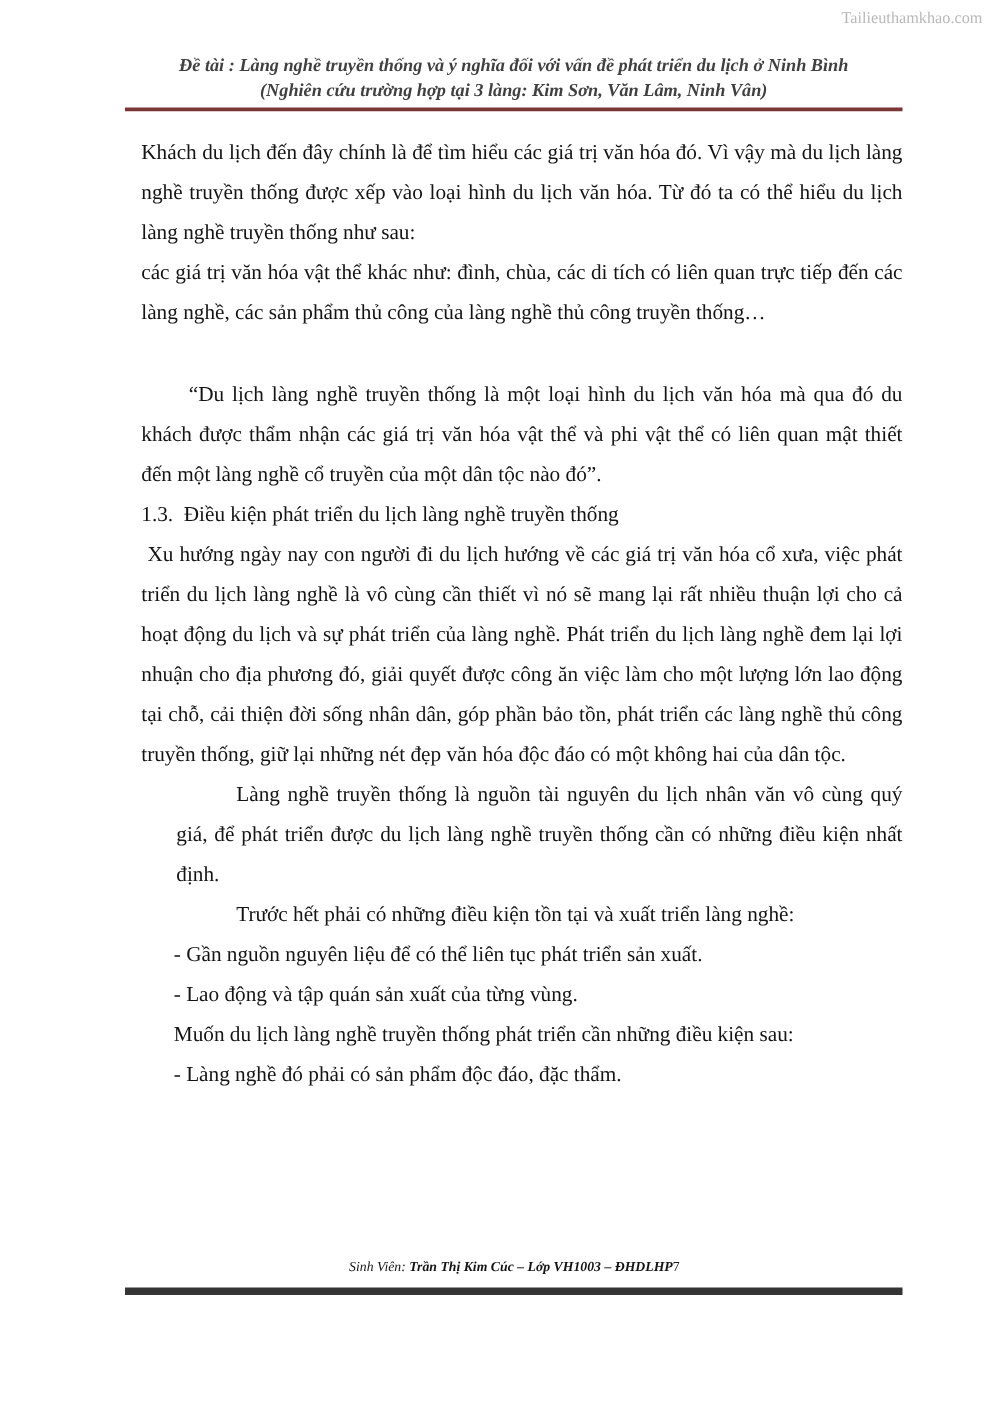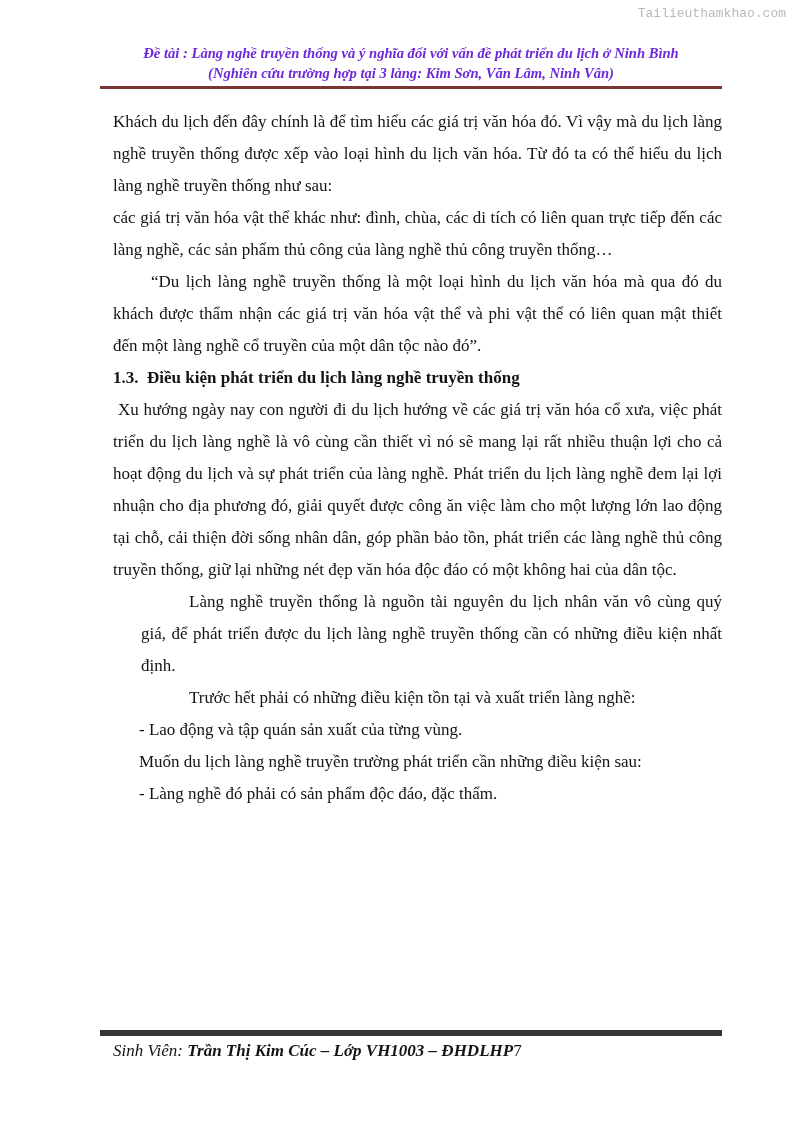--- a/index.html
+++ b/index.html
@@ -7,51 +7,51 @@
   .page {
     position:relative;
     width:794px; height:1123px;
     background:#ffffff;
     font-family:"Liberation Serif","DejaVu Serif",serif;
     color:#141414;
     overflow:hidden;
   }
   .watermark {
     position:absolute; top:6px; right:8px;
-    font-family:Liberation Mono, monospace;
+    font-family:Liberation Serif, serif;
     font-size:13px; color:#b9b9b9;
   }
   .header {
     position:absolute; top:44px; left:100px; width:622px;
     text-align:center; font-weight:bold; font-style:italic;
-    font-size:14.6px; line-height:19.5px; color:#6d28d9;
+    font-size:14.6px; line-height:19.5px; color:#404040;
   }
   .header-rule {
     position:absolute; top:86px; left:100px; width:622px;
     height:3px; background:#7b3535;
   }
   .content {
     position:absolute; top:106px; left:113px; width:609px;
   }
   .content p {
     font-size:17px; line-height:32px; text-align:justify;
   }
-  .heading { font-weight:bold; white-space:pre-wrap; text-align:right; }
-  .p-quote { text-indent:38px; }
+  .heading { font-weight:normal; white-space:pre-wrap; text-align:right; }
+  .p-quote { text-indent:38px;margin-top:34px; }
   .p-tab   { text-indent:48px;margin-left:28px; }
   .p-dash  { text-indent:26px; }
   .p-space { text-indent:5px; }
   .footer-rule {
     position:absolute; top:1030px; left:100px; width:622px;
     height:6px; background:#353535;
   }
   .footer {
-    position:absolute; top:1041px; left:113px; width:609px;
-    display:flex; justify-content:flex-start; align-items:baseline;
-    font-size:17px;
+    position:absolute; top:1008px; left:113px; width:609px;
+    display:flex; justify-content:center; align-items:baseline;
+    font-size:11px;
   }
   .footer-left { font-style:italic; }
   .footer-name { font-weight:bold; font-style:italic; }
   .footer-page { font-style:normal; padding-right:12px; }
 </style>
 </head>
 <body>
 
 <div class="page">
 
@@ -65,22 +65,23 @@
   <div class="header-rule"></div>
 
   <div class="content">
     <p>Khách du lịch đến đây chính là để tìm hiểu các giá trị văn hóa đó. Vì vậy mà du lịch làng nghề truyền thống được xếp vào loại hình du lịch văn hóa. Từ đó ta có thể hiểu du lịch làng nghề truyền thống như sau:</p>
     <p>các giá trị văn hóa vật thể khác như: đình, chùa, các di tích có liên quan trực tiếp đến các làng nghề, các sản phẩm thủ công của làng nghề thủ công truyền thống…</p>
     <p class="p-quote">“Du lịch làng nghề truyền thống là một loại hình du lịch văn hóa mà qua đó du khách được thẩm nhận các giá trị văn hóa vật thể và phi vật thể có liên quan mật thiết đến một làng nghề cổ truyền của một dân tộc nào đó”.</p>
     <p class="heading">1.3.  Điều kiện phát triển du lịch làng nghề truyền thống</p>
     <p class="p-space">Xu hướng ngày nay con người đi du lịch hướng về các giá trị văn hóa cổ xưa, việc phát triển du lịch làng nghề là vô cùng cần thiết vì nó sẽ mang lại rất nhiều thuận lợi cho cả hoạt động du lịch và sự phát triển của làng nghề. Phát triển du lịch làng nghề đem lại lợi nhuận cho địa phương đó, giải quyết được công ăn việc làm cho một lượng lớn lao động tại chỗ, cải thiện đời sống nhân dân, góp phần bảo tồn, phát triển các làng nghề thủ công truyền thống, giữ lại những nét đẹp văn hóa độc đáo có một không hai của dân tộc.</p>
     <p class="p-tab">Làng nghề truyền thống là nguồn tài nguyên du lịch nhân văn vô cùng quý giá, để phát triển được du lịch làng nghề truyền thống cần có những điều kiện nhất định.</p>
     <p class="p-tab">Trước hết phải có những điều kiện tồn tại và xuất triển làng nghề:</p>
+    <p class="p-dash">- Gần nguồn nguyên liệu để có thể liên tục phát triển sản xuất.</p>
     <p class="p-dash">- Lao động và tập quán sản xuất của từng vùng.</p>
-    <p class="p-dash">Muốn du lịch làng nghề truyền trường phát triển cần những điều kiện sau:</p>
+    <p class="p-dash">Muốn du lịch làng nghề truyền thống phát triển cần những điều kiện sau:</p>
     <p class="p-dash">- Làng nghề đó phải có sản phẩm độc đáo, đặc thẩm.</p>
   </div>
 
   <div class="footer-rule"></div>
 
   <div class="footer">
     <div class="footer-left">
       <span>Sinh Viên: </span><span class="footer-name">Trần Thị Kim Cúc – Lớp VH1003 – ĐHDLHP</span>
     </div>
     <div class="footer-page">7</div>

